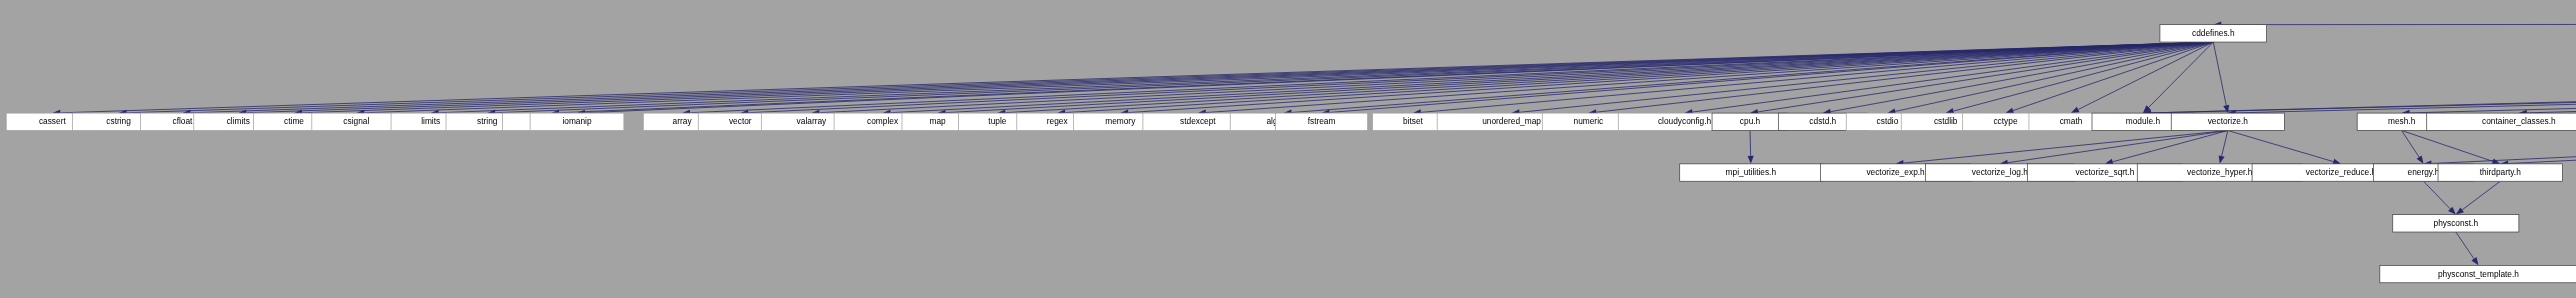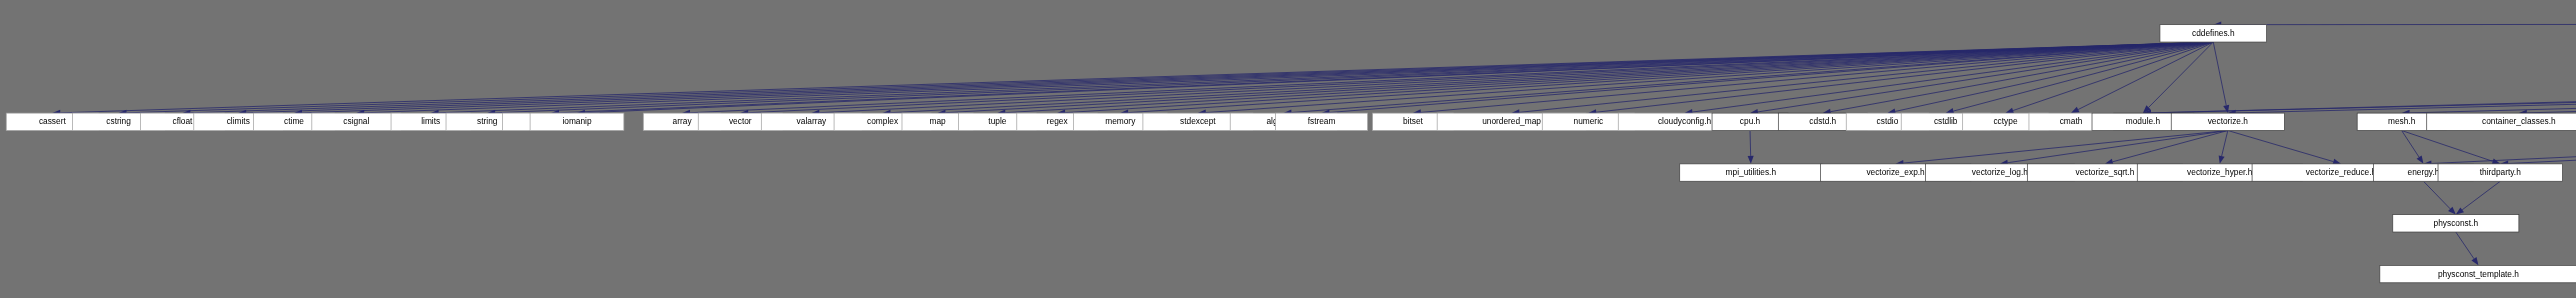--- a/index.html
+++ b/index.html
@@ -1,17 +1,17 @@
 <!DOCTYPE html>
 <html style="font-size:11.6px"><head>
 <meta charset="utf-8">
 <style>
   html,body{margin:0;padding:0;background:#ffffff;}
   body{font-family:"Liberation Sans", sans-serif;}
-  #graph-wrap{position:relative;width:2576px;height:298px;overflow:hidden;background:#737373;}
+  #graph-wrap{position:relative;width:2576px;height:298px;overflow:hidden;background:#a3a3a3;}
   svg#graph-svg{position:absolute;left:0;top:0;width:2576px;height:298px;}
   .gnode rect{stroke-width:1;}
   .gnode text{font-family:"Liberation Sans", sans-serif;font-size:11.5px;fill:#000000;dominant-baseline:middle;text-anchor:middle;}
   .edge{fill:none;stroke:#27286b;stroke-width:1.1;}
   .arrow{fill:#27286b;stroke:none;}
 </style>
 </head>
 <body>
 
 <div id="graph-wrap">

